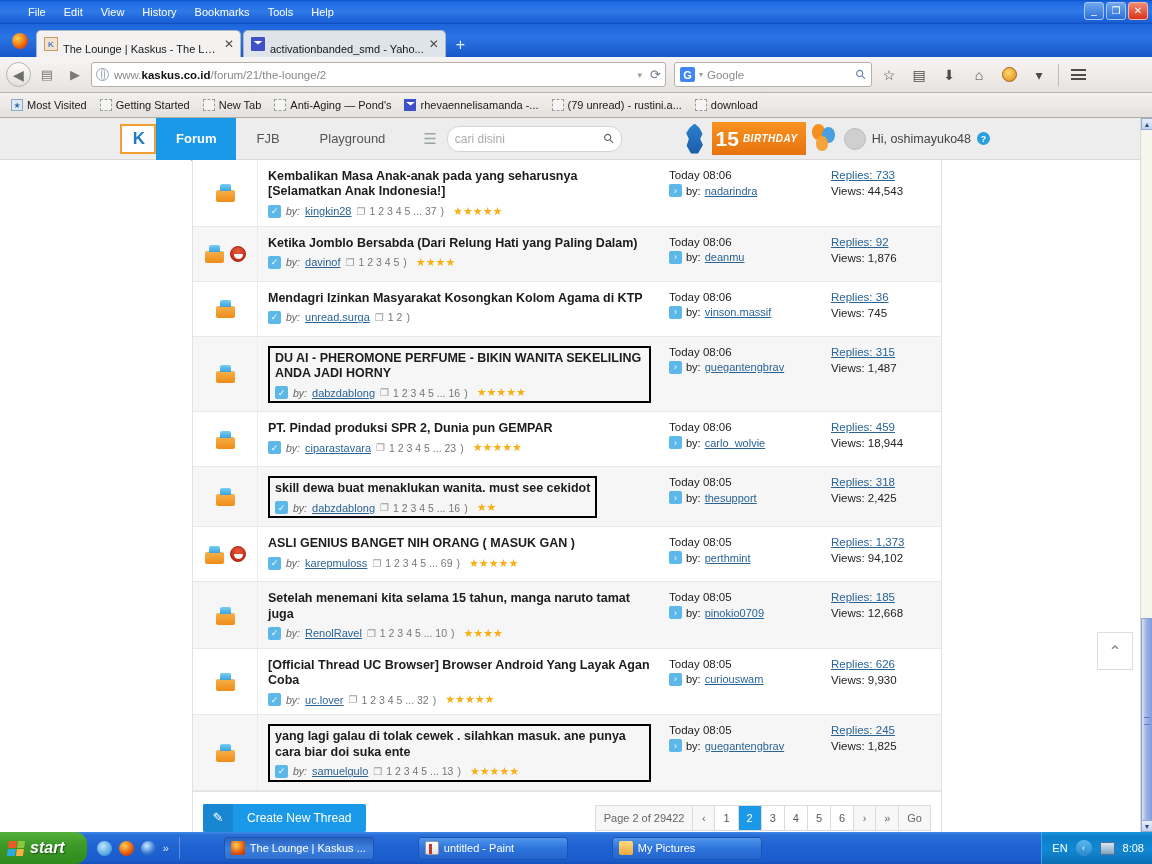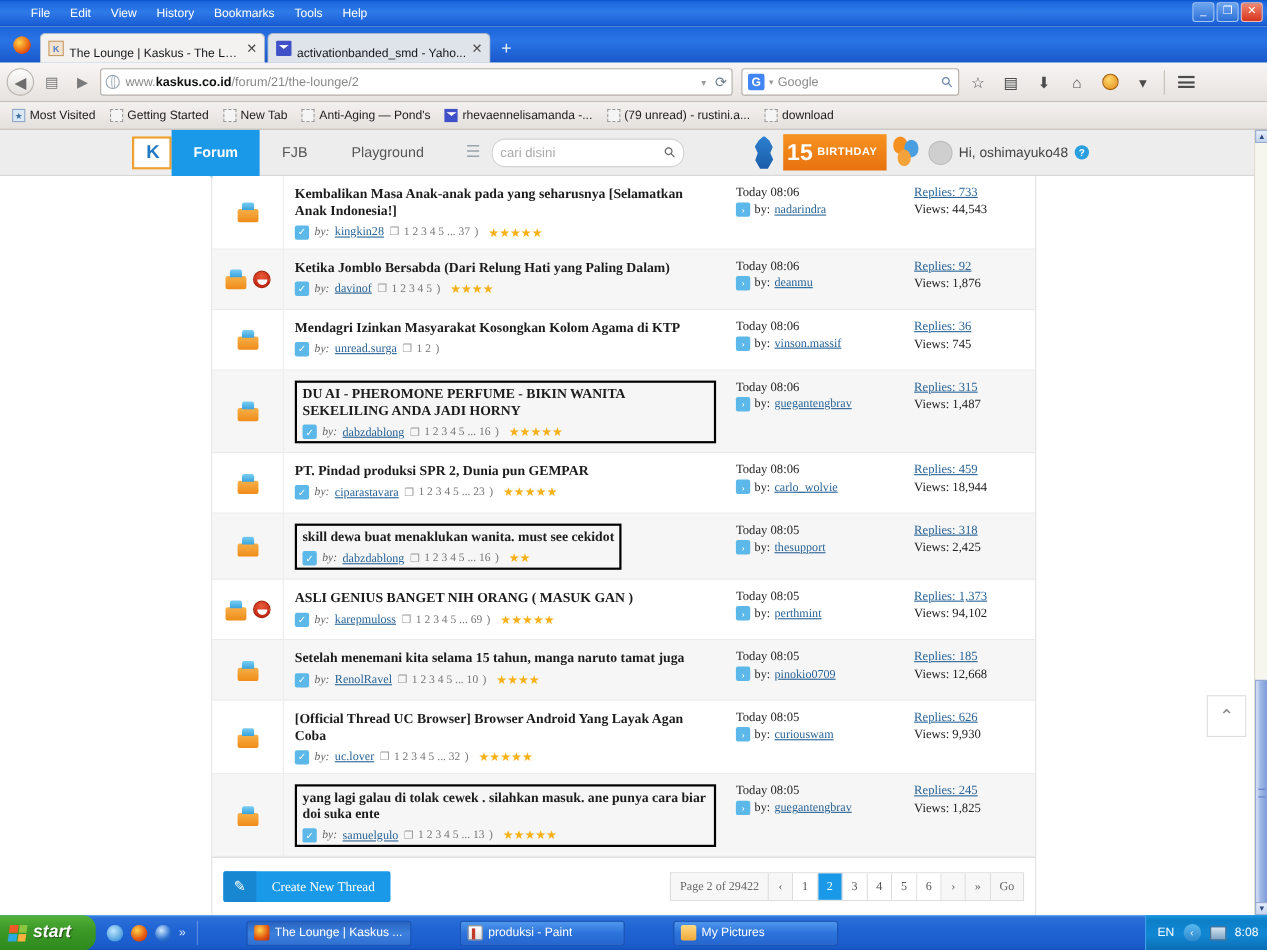--- a/index.html
+++ b/index.html
@@ -198,38 +198,38 @@
   .mascot {
     width: 22px; height: 30px;
     background: linear-gradient(to bottom,#2d7fd0,#1a5da8);
     clip-path: polygon(50% 0,72% 14%,86% 34%,76% 52%,88% 72%,66% 100%,34% 100%,14% 74%,24% 52%,12% 32%,28% 14%);
   }
   .bday-badge {
     height: 33px; padding: 0 8px 0 4px; background: linear-gradient(to bottom,#f79321,#e8720e);
     display: flex; align-items: center; gap: 4px; color: #fff;
   }
   .bday-badge .num { font-size: 21px; font-weight: bold; line-height: 1; }
-  .bday-badge .txt { font-size: 10px; font-weight: bold; letter-spacing: .5px; }
+  .bday-badge .txt { font-size: 10px; font-weight: bold; letter-spacing: .5px; font-style: italic; }
   .balloons { position: relative; width: 26px; height: 30px; }
   .balloons i { position: absolute; border-radius: 50% 50% 48% 48%; display:block; }
   .balloons i:nth-child(1){ width:13px;height:16px;left:0;top:0;background:#f59020; }
   .balloons i:nth-child(2){ width:13px;height:16px;left:10px;top:3px;background:#4a9fe0; }
   .balloons i:nth-child(3){ width:12px;height:15px;left:4px;top:12px;background:#f4a23a; }
   .avatar {
     width: 22px; height: 22px; border-radius: 50%; background: #cfcfcf;
     border: 1px solid #bdbdbd;
   }
   .greet { font-size: 12.5px; color: #444; }
   .helpdot {
     width: 13px; height: 13px; border-radius: 50%; background: #2a9fe0; color: #fff;
     font-size: 9px; font-weight: bold; display: flex; align-items: center; justify-content: center;
   }
 
   
-  .forum-area { position: absolute; top: 42px; left: 192px; width: 750px; font-family: Liberation Serif, serif; }
+  .forum-area { position: absolute; top: 42px; left: 192px; width: 750px; }
   .thread-table { width: 750px; border-left: 1px solid #e2e2e2; border-right: 1px solid #e2e2e2; }
   .trow {
     display: flex; align-items: stretch; min-height: 55px;
     border-bottom: 1px solid #e8e8e8;
     background: #ffffff;
   }
   .trow.alt { background: #f6f6f6; }
   .col-icons {
     flex: 0 0 65px; display: flex; align-items: center; justify-content: center; gap: 6px;
     border-right: 1px solid #ececec;
@@ -930,21 +930,21 @@
       <span class="ql-ico ql-ff2"></span>
       <span class="ql-chev">»</span>
     </div>
     <div class="tb-sep"></div>
     <div class="tbtn active">
       <span class="t-ico ico-ff"></span>
       <span class="t-label">The Lounge | Kaskus ...</span>
     </div>
     <div class="tbtn">
       <span class="t-ico ico-paint"></span>
-      <span class="t-label">produksi - Paint</span>
+      <span class="t-label">untitled - Paint</span>
     </div>
     <div class="tbtn">
       <span class="t-ico ico-folder"></span>
       <span class="t-label">My Pictures</span>
     </div>
     <div class="tray">
       <span class="tray-lang">EN</span>
       <span class="tray-chev">‹</span>
       <span class="tray-net"></span>
       <span class="clock">8:08</span>

